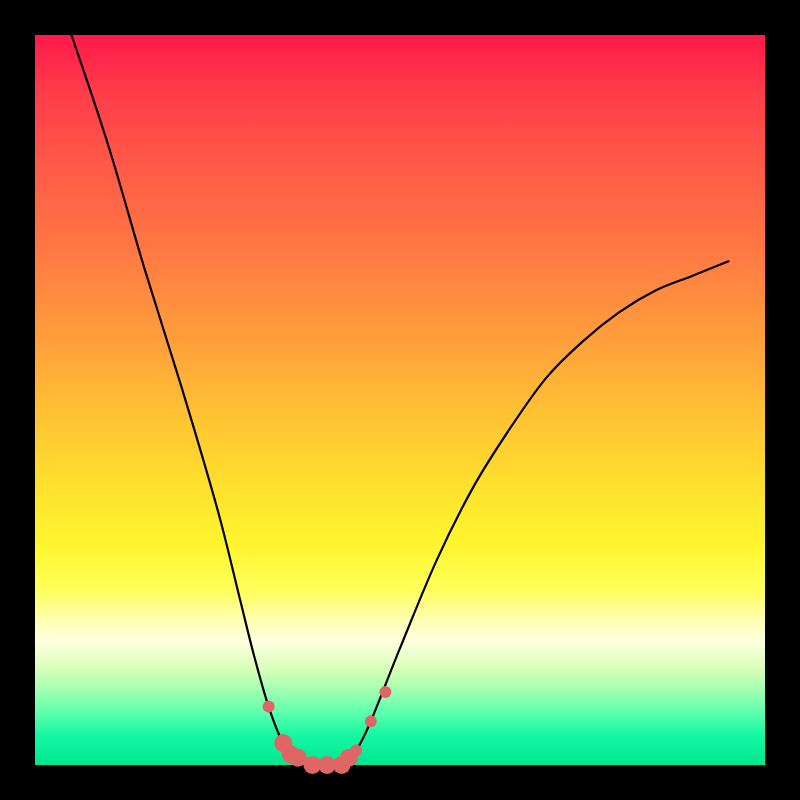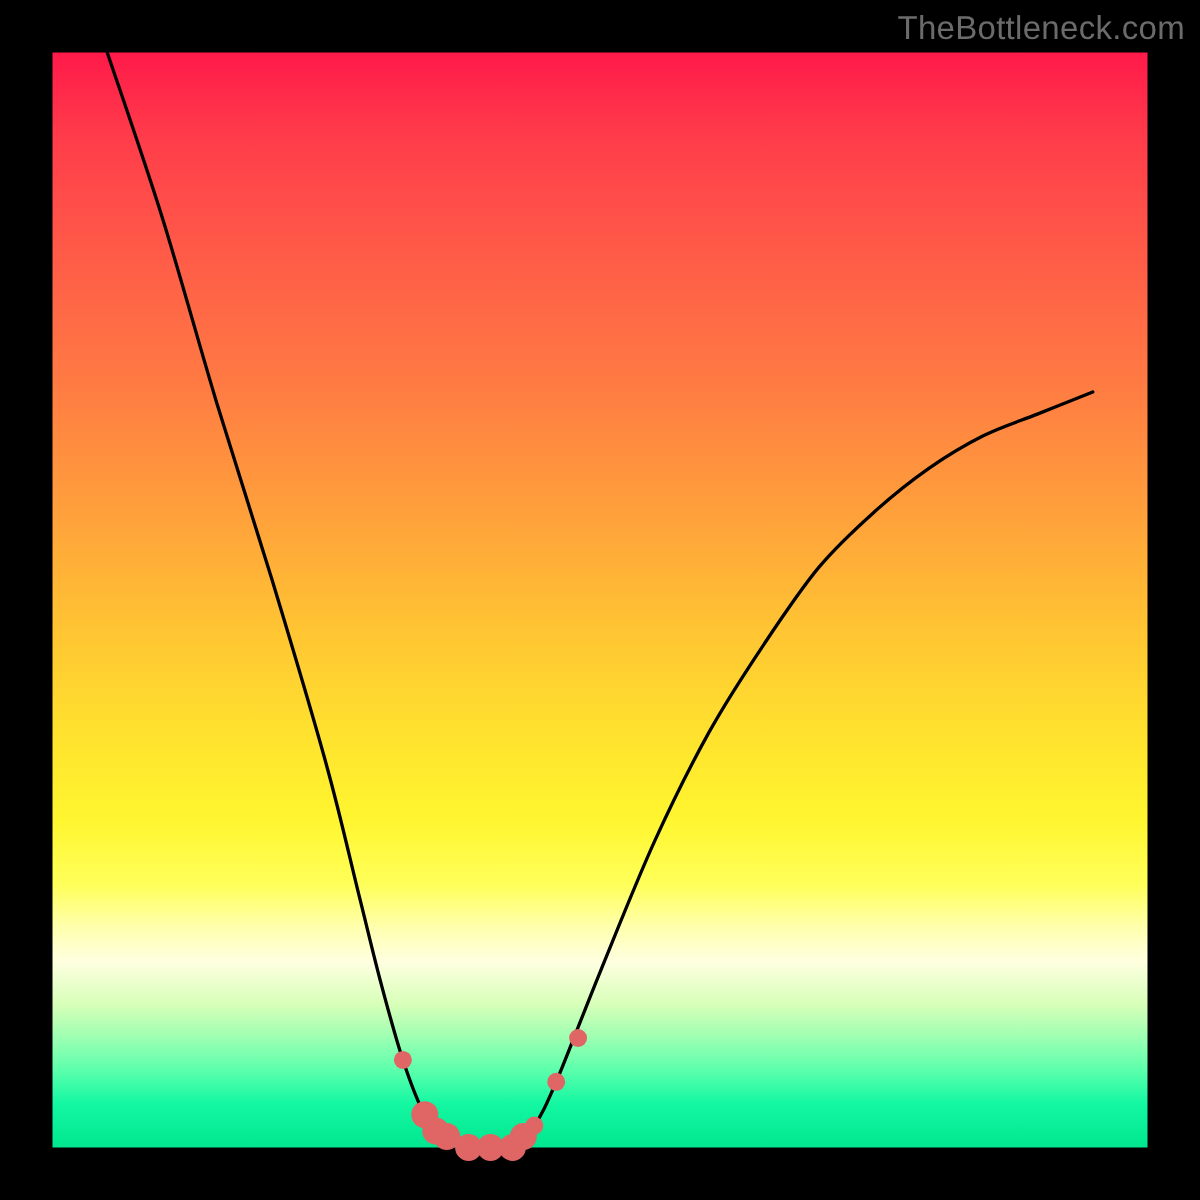--- a/index.html
+++ b/index.html
@@ -58,21 +58,20 @@
     position: absolute;
     left: 0; top: 0;
     width: 730px; height: 730px;
     overflow: visible;
   }
 </style>
 </head>
 <body>
 
 <div class="frame">
-  <div class="watermark">TheBottleneck.com</div>
   <div class="plot-area">
     <svg class="curve" viewBox="0 0 730 730">
       <path id="curve-path" fill="none" stroke="#000" stroke-width="2.2" stroke-linecap="round" d="M 36.5 0 C 42.58 18.25, 60.83 70.57, 73.00 109.50 C 85.17 148.43, 97.33 193.45, 109.50 233.60 C 121.67 273.75, 133.83 310.25, 146.00 350.40 C 158.17 390.55, 172.77 439.22, 182.50 474.50 C 192.23 509.78, 198.32 537.77, 204.40 562.10 C 210.48 586.43, 214.13 602.25, 219.00 620.50 C 223.87 638.75, 228.73 657.00, 233.60 671.60 C 238.47 686.20, 243.33 699.58, 248.20 708.10 C 253.07 716.62, 257.93 719.05, 262.80 722.70 C 267.67 726.35, 272.53 728.78, 277.40 730.00 C 282.27 731.22, 287.13 730.00, 292.00 730.00 C 296.87 730.00, 301.73 732.43, 306.60 730.00 C 311.47 727.57, 316.33 722.70, 321.20 715.40 C 326.07 708.10, 328.50 703.23, 335.80 686.20 C 343.10 669.17, 354.05 639.97, 365.00 613.20 C 375.95 586.43, 389.33 552.37, 401.50 525.60 C 413.67 498.83, 425.83 474.50, 438.00 452.60 C 450.17 430.70, 462.33 412.45, 474.50 394.20 C 486.67 375.95, 498.83 357.70, 511.00 343.10 C 523.17 328.50, 535.33 317.55, 547.50 306.60 C 559.67 295.65, 571.83 285.92, 584.00 277.40 C 596.17 268.88, 608.33 261.58, 620.50 255.50 C 632.67 249.42, 644.83 245.77, 657.00 240.90 C 669.17 236.03, 687.42 228.73, 693.50 226.30"></path>
       <g id="marker-group">
           <circle cx="233.60" cy="671.60" r="6" fill="#e06666"></circle>
           <circle cx="248.20" cy="708.10" r="9" fill="#e06666"></circle>
           <circle cx="255.50" cy="719.05" r="9" fill="#e06666"></circle>
           <circle cx="262.80" cy="722.70" r="9" fill="#e06666"></circle>
           <circle cx="277.40" cy="730.00" r="9" fill="#e06666"></circle>
           <circle cx="292.00" cy="730.00" r="9" fill="#e06666"></circle>

